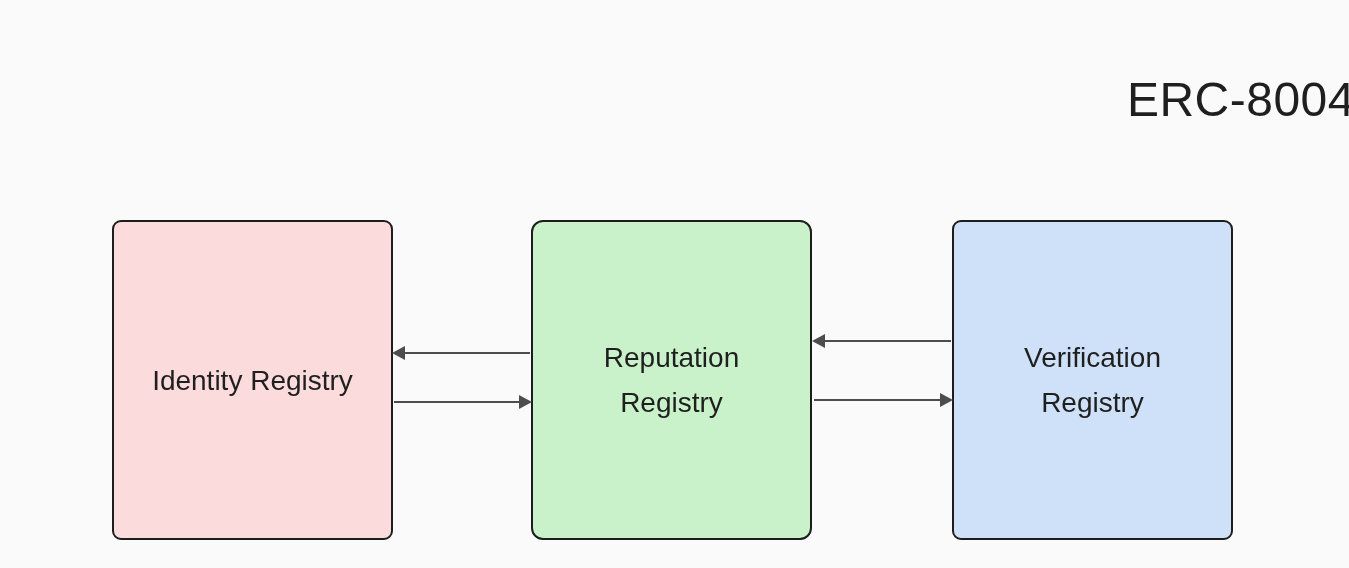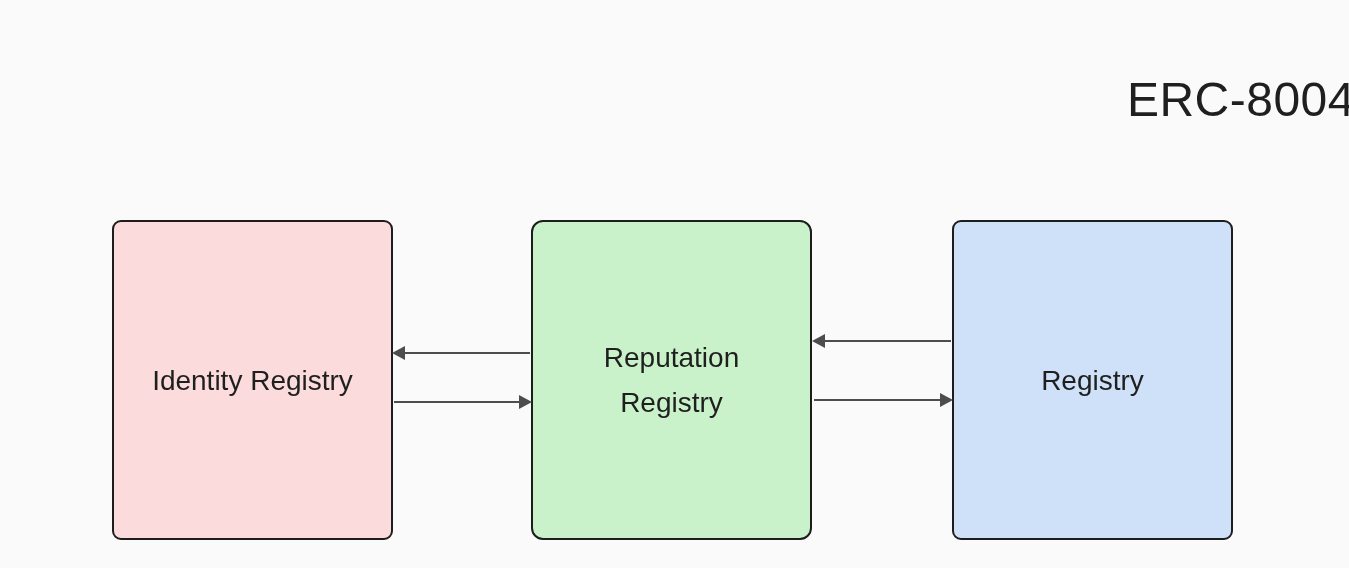--- a/index.html
+++ b/index.html
@@ -92,20 +92,21 @@
 
   <div class="node node-reputation" style="background: rgb(202, 242, 202);">
     <div class="node-label">
       <span>Reputation</span>
       <span>Registry</span>
     </div>
   </div>
 
   <div class="node node-verification" style="background: rgb(207, 225, 249);">
     <div class="node-label">
+      <span>Verification</span>
       <span>Registry</span>
     </div>
   </div>
 
   <div class="arrow" style="left:394px; top:352px; width:136px;">
     <span class="head head-left"></span>
   </div>
   <div class="arrow" style="left:394px; top:401px; width:136px;">
     <span class="head head-right"></span>
   </div>

